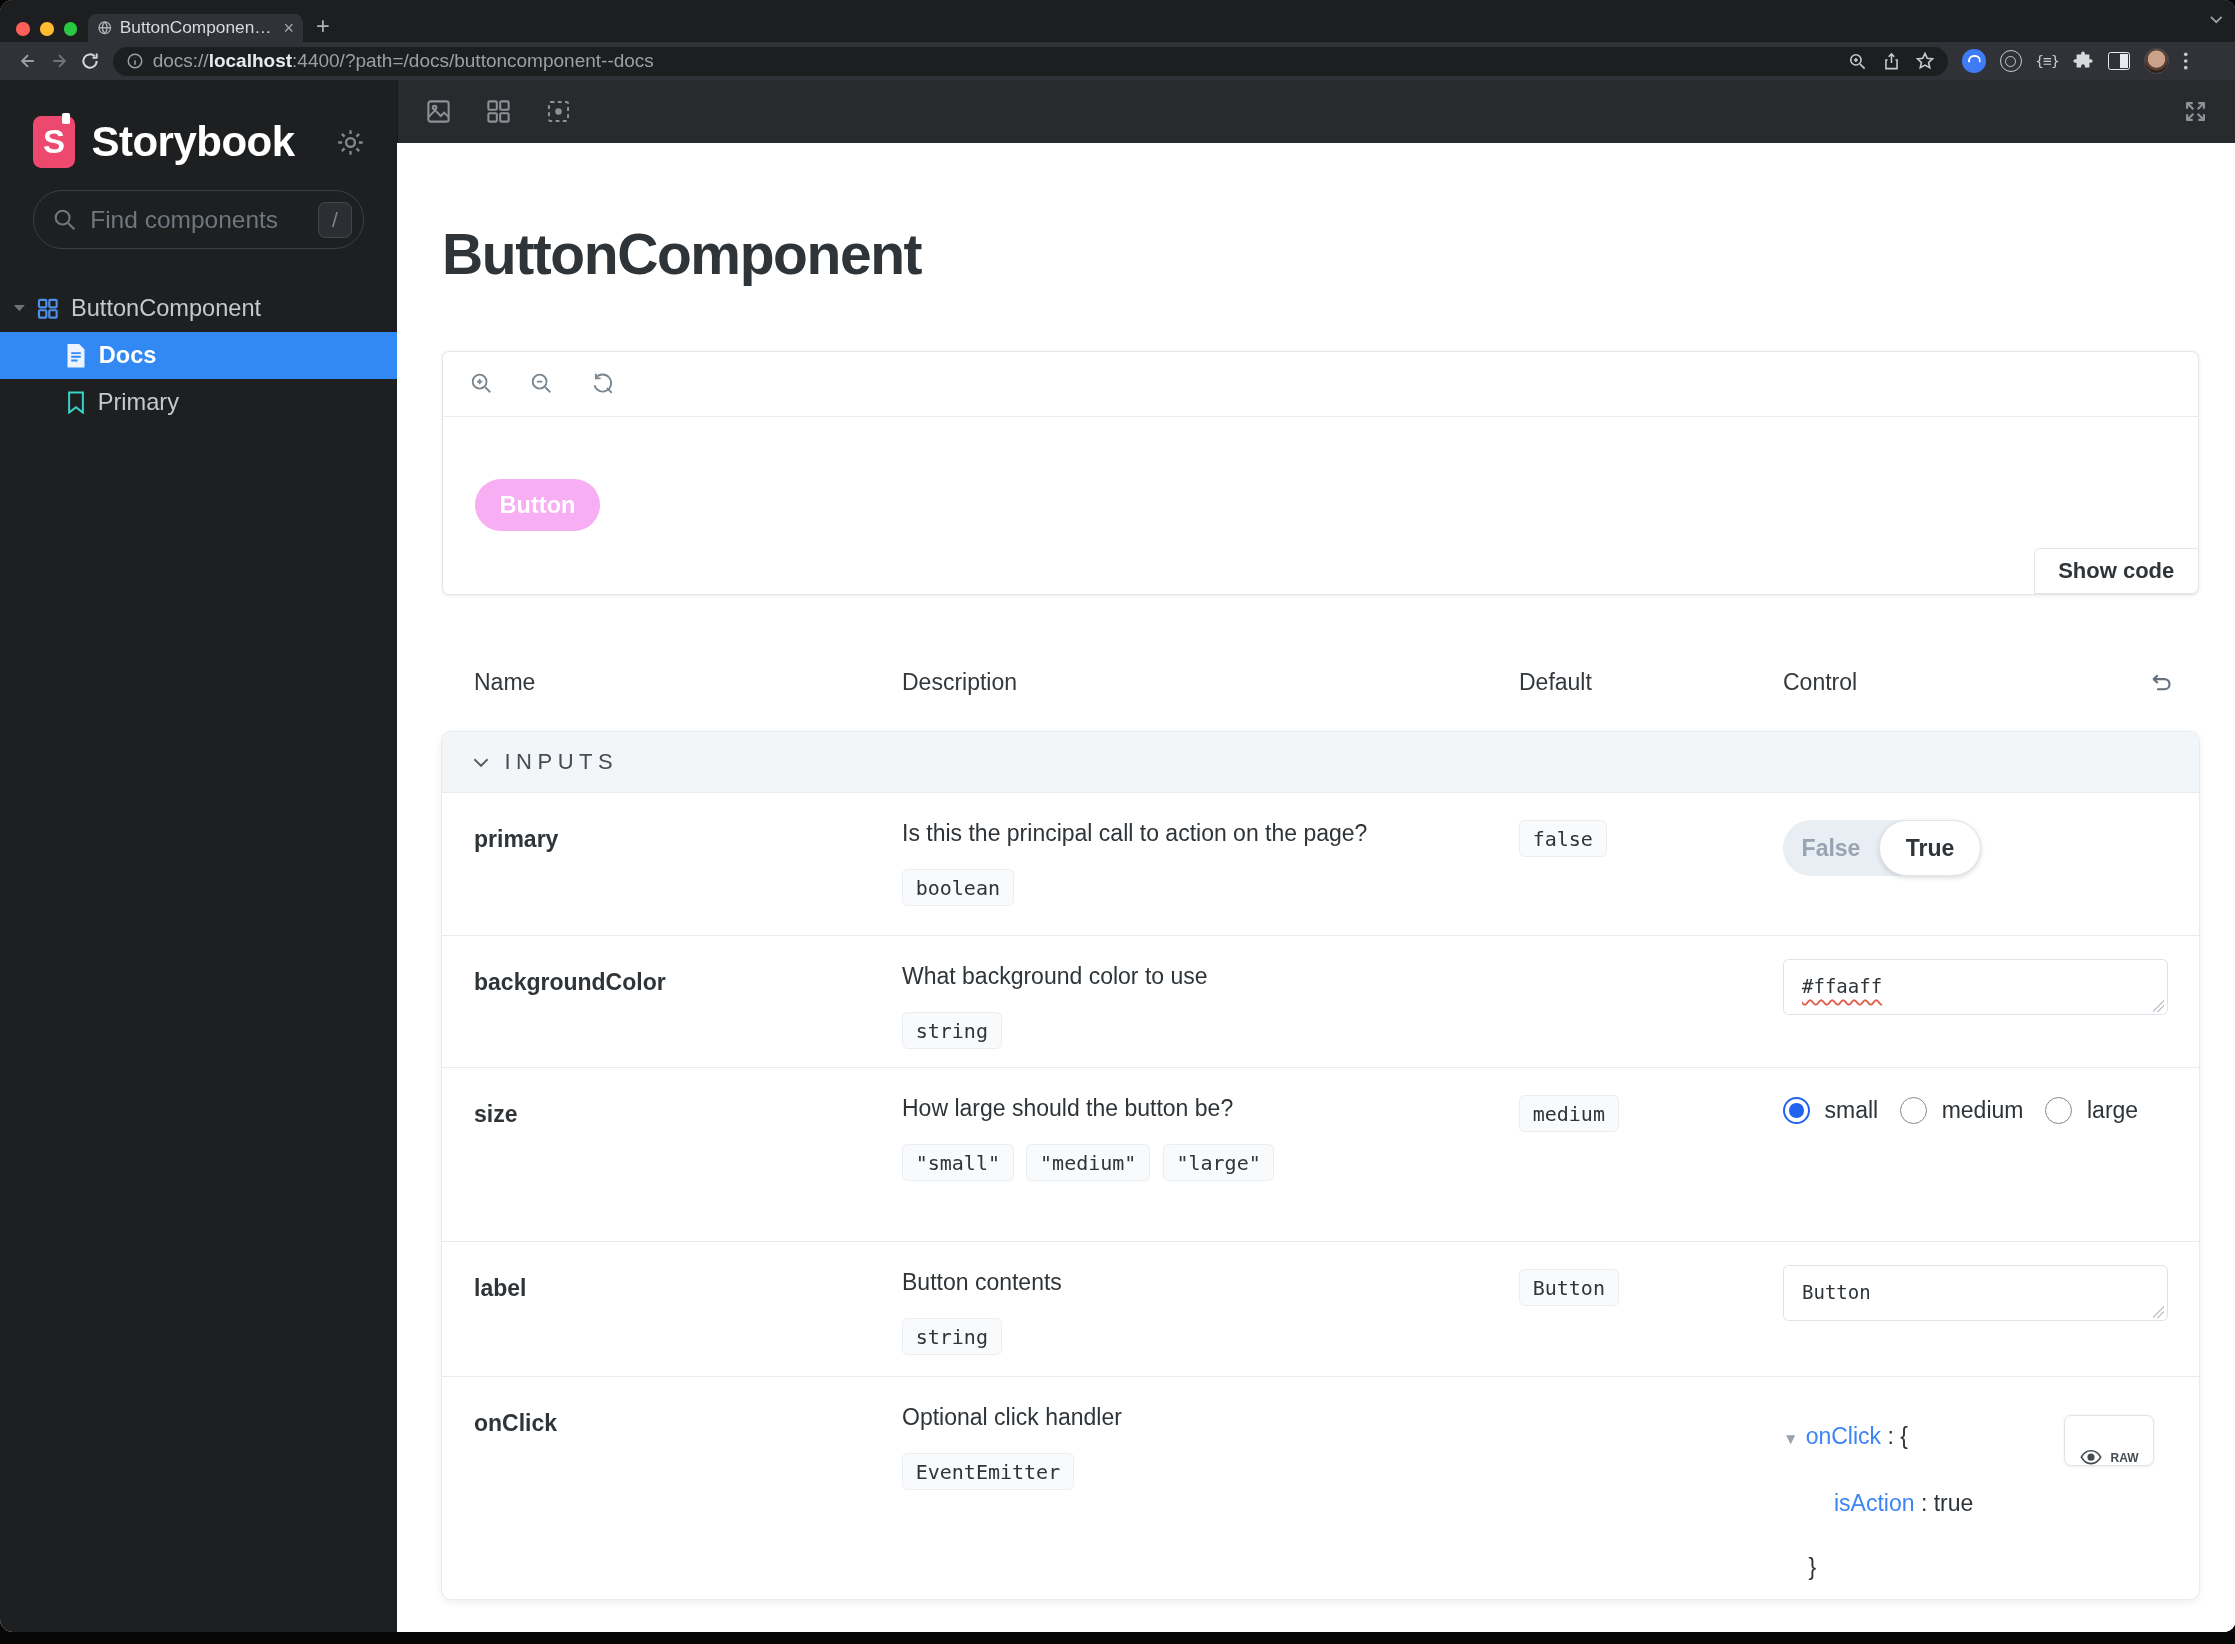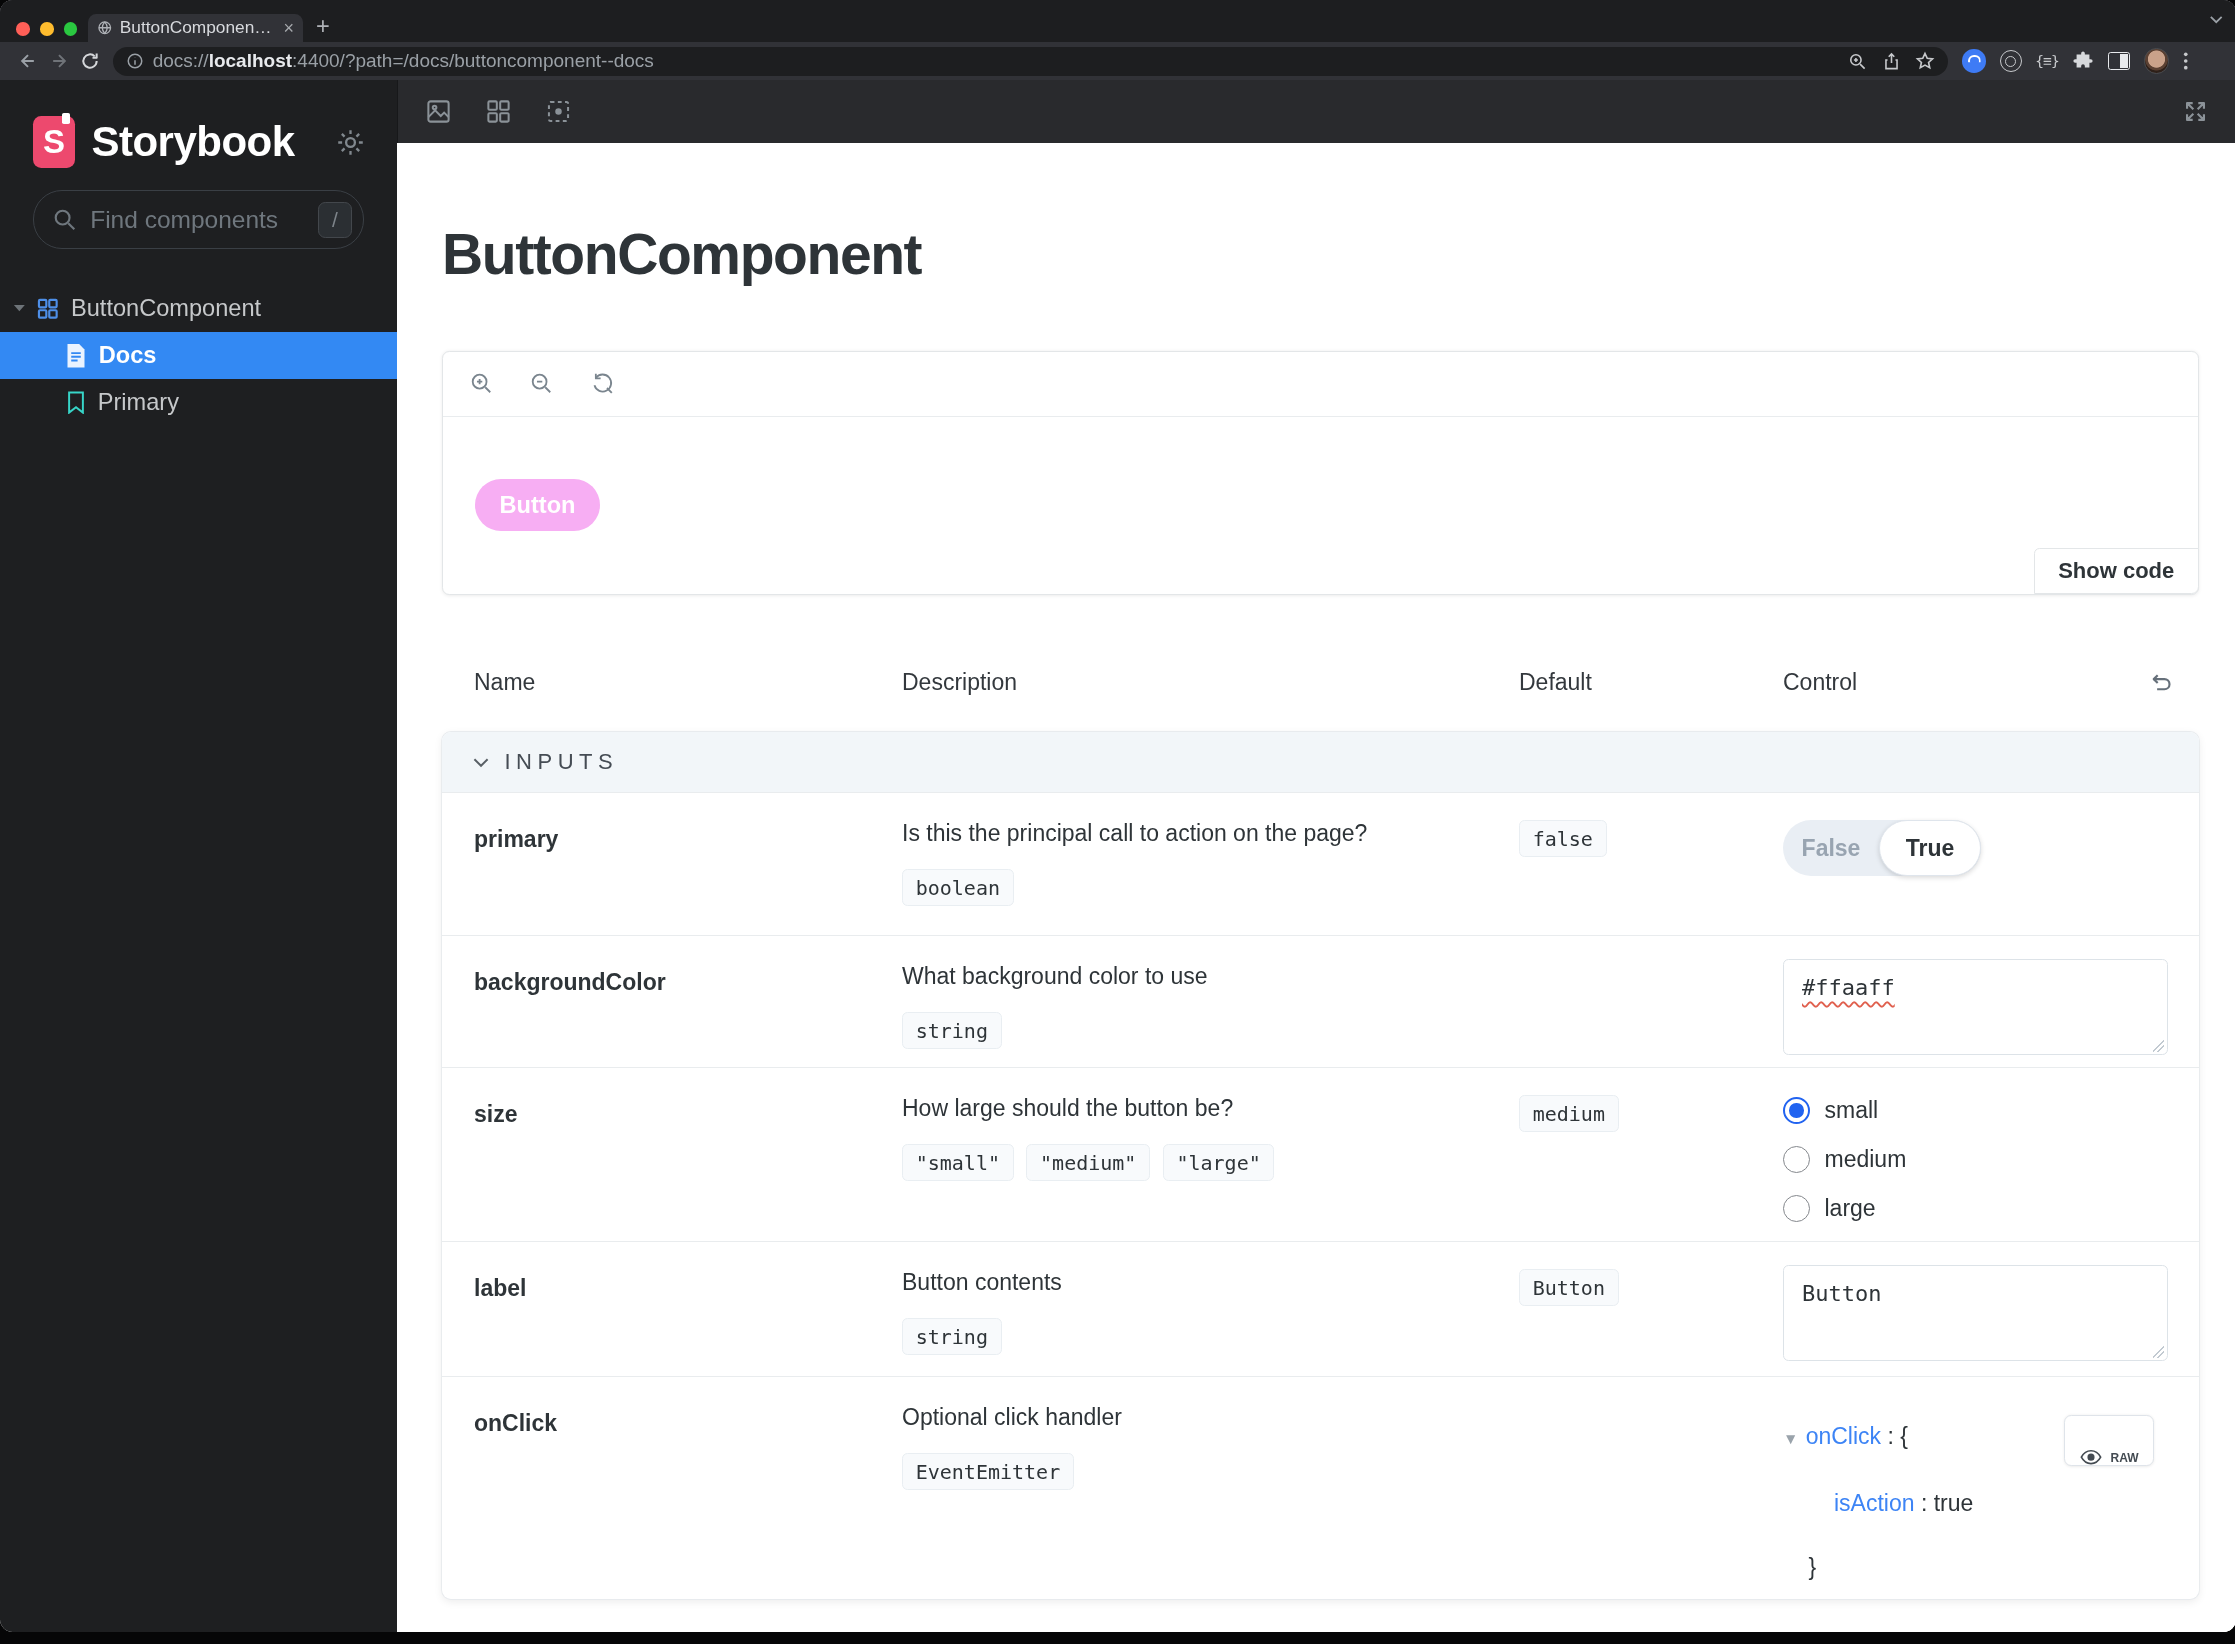--- a/index.html
+++ b/index.html
@@ -78,26 +78,26 @@
   .row-onclick { min-height:161px; }
   .arg-name { font-weight:bold; padding-top:5.5px; }
   .arg-desc .chips { margin-top:22px; display:flex; gap:12.7px; }
   .chip { display:inline-block; background:#f8fafc; border:0.9px solid #e9eef2; border-radius:5.5px; padding:5.5px 12.7px; font-family:"DejaVu Sans Mono",monospace; font-size:20px; color:#2e3438; }
   .arg-default { padding-top:0px; }
 
   .toggle { width:198px; height:56px; background:#e9eef4; border-radius:29px; display:flex; align-items:center; font-size:23px; }
   .toggle-off { flex:1; text-align:center; color:#98a4b1; font-weight:bold; }
   .toggle-on { width:102px; height:56px; background:#fff; border:0.9px solid #dfe5ec; border-radius:29px; display:grid; place-items:center; font-weight:bold; color:#2e3438; box-shadow:0 1.8px 5.5px rgba(0,0,0,0.15); }
 
-  .textbox { width:385px; height:96px; border:0.9px solid #dde3e8; border-radius:5.5px; background:#fff; font-family:"DejaVu Sans Mono",monospace; font-size:22px; color:#2e3438; padding:14.5px 18px; position:relative; margin-top:-3.6px; }
+  .textbox { width:385px; height:56px; border:0.9px solid #dde3e8; border-radius:5.5px; background:#fff; font-family:"DejaVu Sans Mono",monospace; font-size:19px; color:#2e3438; padding:14.5px 18px; position:relative; margin-top:-3.6px; }
   .textbox::after { content:""; position:absolute; right:2.7px; bottom:2.7px; width:11.8px; height:11.8px;
     background:linear-gradient(135deg, transparent 0 46%, #c2cad1 46% 54%, transparent 54% 68%, #c2cad1 68% 76%, transparent 76%); }
   .misspell { text-decoration:underline; text-decoration-style:wavy; text-decoration-color:#e0604e; text-underline-offset:6.4px; text-decoration-thickness:1.8px; }
 
-  .radio-group { display:flex; flex-direction:column; gap:22px; padding-top:1.8px; }
+  .radio-group { display:flex; flex-direction:row; gap:22px; padding-top:1.8px; }
   .radio { display:flex; align-items:center; gap:14.5px; }
   .radio-dot { width:27px; height:27px; border-radius:50%; border:1.8px solid #85888d; flex:none; }
   .radio.selected .radio-dot { border:2.7px solid #2163f0; display:grid; place-items:center; }
   .radio.selected .radio-dot::after { content:""; width:14.5px; height:14.5px; border-radius:50%; background:#2163f0; }
 
   .obj-tree { line-height:64px; padding-top:0px; }
   .obj-key { color:#3d84f5; }
   .obj-caret { color:#9aa3ab; font-size:15.5px; margin-right:7.3px; }
   .obj-line2 { padding-left:51px; }
   .obj-line3 { padding-left:25.5px; }

